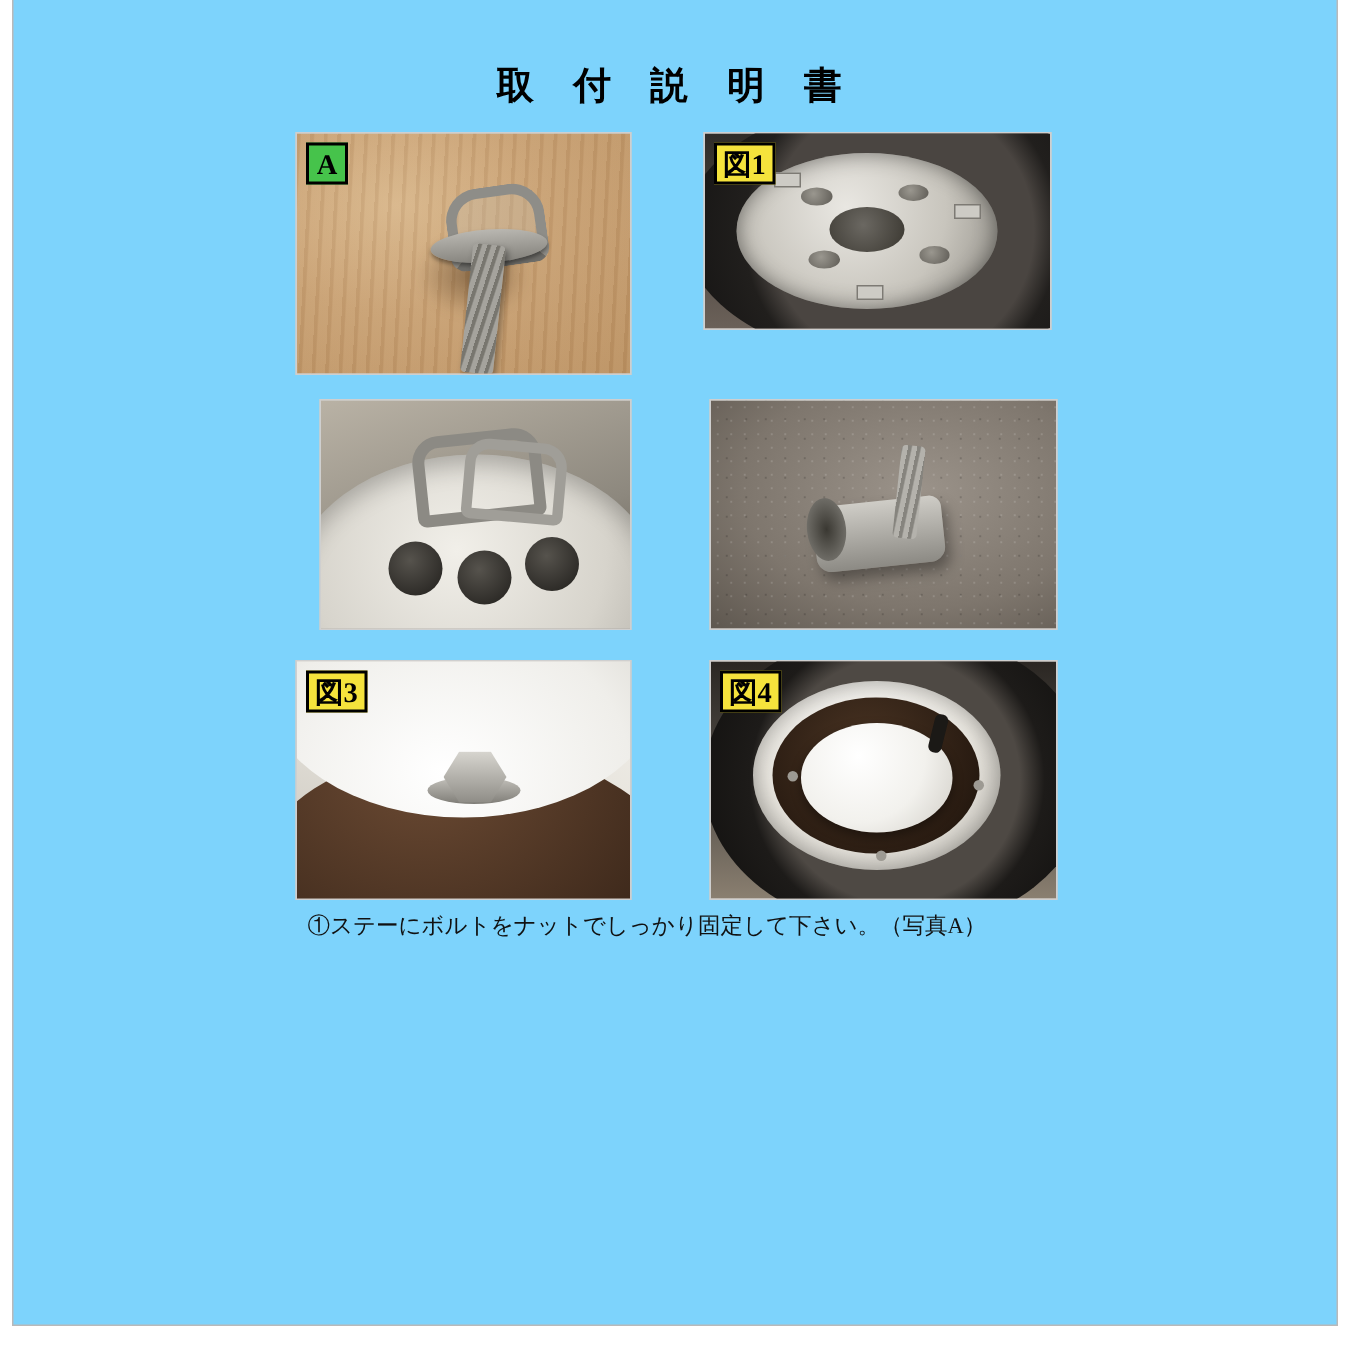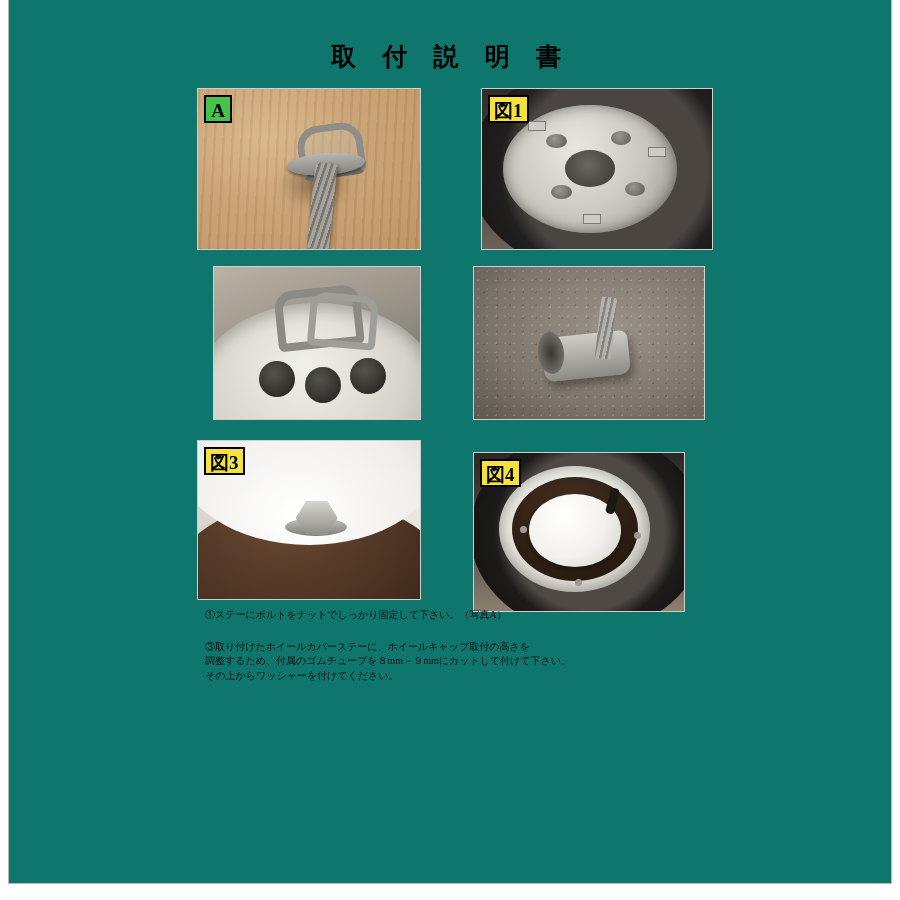--- a/index.html
+++ b/index.html
@@ -17,21 +17,21 @@
     background: #ffffff;
     overflow: hidden;
     box-sizing: border-box;
   }
   .sheet {
     position: absolute;
     left: 8px;
     top: 0;
     width: 884px;
     height: 884px;
-    background: #0f766e;
+    background: #7dd3fc;
     border: 1px solid #b9b9b9;
     border-top: none;
     box-sizing: border-box;
   }
   .bottom-bar {
     position: absolute;
     left: 0;
     top: 884px;
     width: 900px;
     height: 16px;
@@ -310,21 +310,21 @@
     background: #9d9a93;
   }
 
   
   .instructions {
     position: absolute;
     left: 196px;
     top: 608px;
     width: 560px;
     color: #111111;
-    font-size: 10px;
+    font-size: 15px;
     line-height: 1.45;
     font-family: "Liberation Serif", "DejaVu Serif", serif;
   }
   .instr-item { margin-bottom: 17px; }
   .instr-line { white-space: nowrap; }
 </style>
 </head>
 <body>
 
 <div class="page">
@@ -335,21 +335,21 @@
     <div class="photo" style="left:188px; top:88px; width:224px; height:162px;">
       <div class="pA-bg"></div>
       <div class="pA-grain"></div>
       <div class="pA-shadow"></div>
       <div class="pA-clip"></div>
       <div class="pA-washer"></div>
       <div class="pA-bolt"></div>
       <div class="badge green">A</div>
     </div>
 
-    <div class="photo" style="left:472px; top:88px; width:232px; height:162px;">
+    <div class="photo" style="left:460px; top:88px; width:232px; height:132px;">
       <div class="p1-bg"></div>
       <div class="p1-tire"></div>
       <div class="p1-rim"></div>
       <div class="p1-hub"></div>
       <div class="p1-lug" style="left:28%; top:28%;"></div>
       <div class="p1-lug" style="left:56%; top:26%;"></div>
       <div class="p1-lug" style="left:62%; top:58%;"></div>
       <div class="p1-lug" style="left:30%; top:60%;"></div>
       <div class="p1-stay" style="left:20%; top:20%;"></div>
       <div class="p1-stay" style="left:72%; top:36%;"></div>
@@ -377,39 +377,34 @@
 
     <div class="photo" style="left:188px; top:440px; width:224px; height:160px;">
       <div class="p4-bg"></div>
       <div class="p4-brown"></div>
       <div class="p4-white"></div>
       <div class="p4-washer"></div>
       <div class="p4-nut"></div>
       <div class="badge yellow">図3</div>
     </div>
 
-    <div class="photo" style="left:464px; top:452px; width:212px; height:160px;">
+    <div class="photo" style="left:464px; top:440px; width:232px; height:160px;">
       <div class="p5-bg"></div>
       <div class="p5-tire"></div>
       <div class="p5-rim"></div>
       <div class="p5-inner"></div>
       <div class="p5-cap"></div>
       <div class="p5-valve"></div>
       <div class="p5-screw" style="left:22%; top:46%;"></div>
       <div class="p5-screw" style="left:48%; top:80%;"></div>
       <div class="p5-screw" style="left:76%; top:50%;"></div>
       <div class="badge yellow">図4</div>
     </div>
 
     <div class="instructions">
       <div class="instr-item">
         <div class="instr-line">①ステーにボルトをナットでしっかり固定して下さい。（写真A）</div>
       </div>
-      <div class="instr-item">
-        <div class="instr-line">③取り付けたホイールカバーステーに、ホイールキャップ取付の高さを</div>
-        <div class="instr-line">調整するため、付属のゴムチューブを８mm－９mmにカットして付けて下さい。</div>
-        <div class="instr-line">その上からワッシャーを付けてください。</div>
-      </div>
     </div>
 
   </div>
   <div class="bottom-bar"></div>
 </div>
 
 </body></html>

